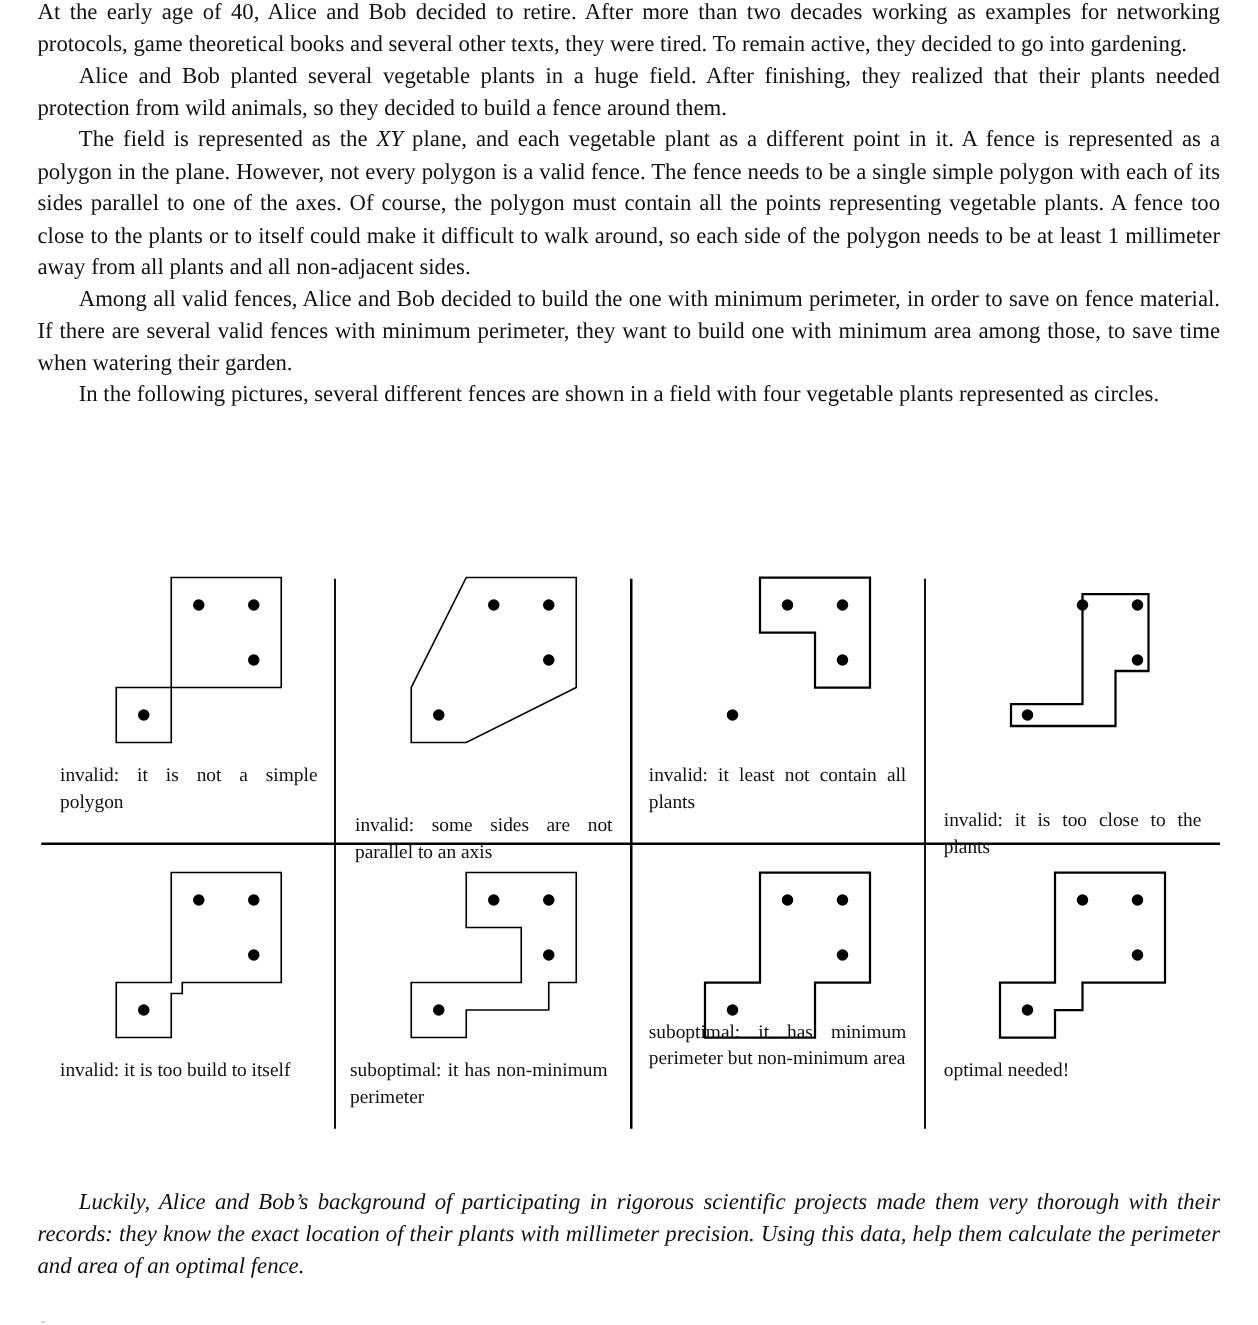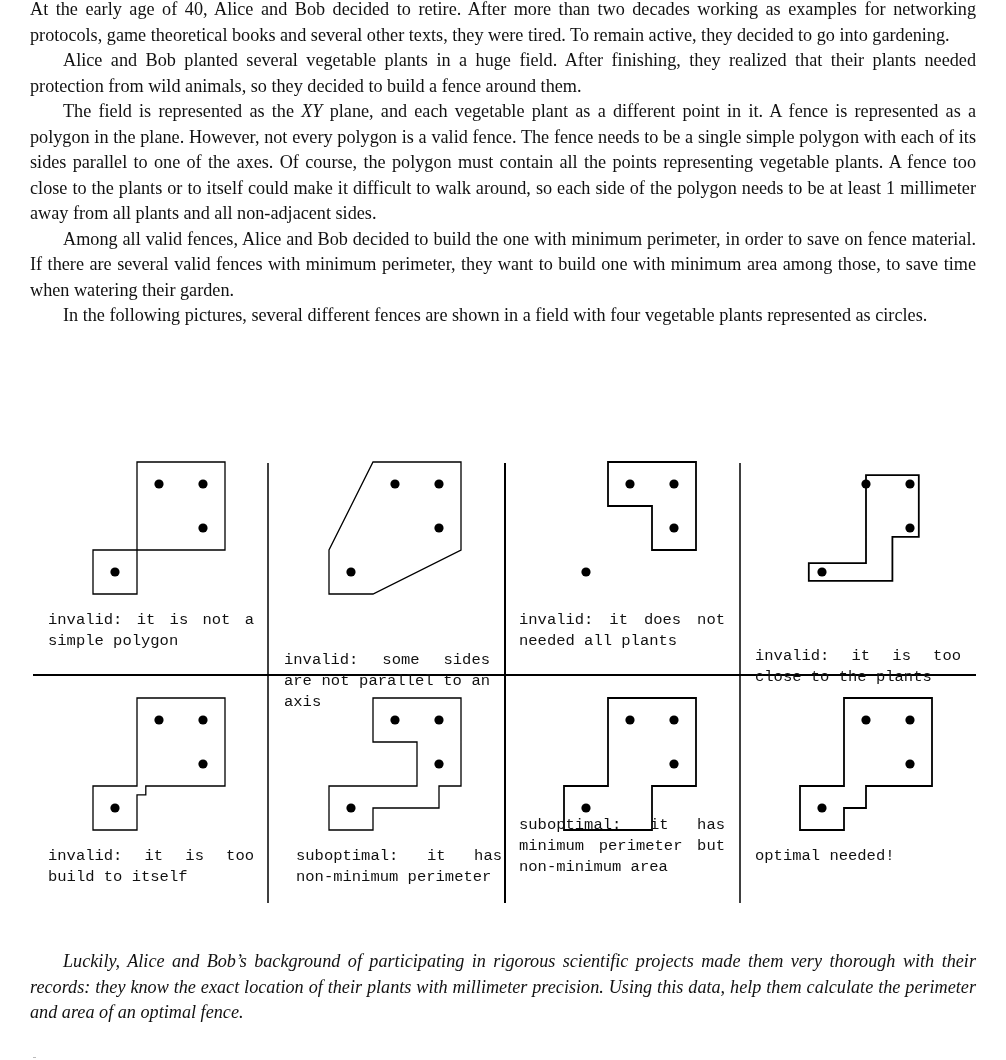--- a/index.html
+++ b/index.html
@@ -6,21 +6,21 @@
   body { width:1006px; height:1060px; position:relative; overflow:hidden; color:#111;
          font-family:"DejaVu Serif","Liberation Serif",serif; }
   .para { position:absolute; left:30px; width:946px; font-size:18.2px; line-height:25.5px;
           text-align:justify; font-family:"Liberation Serif","DejaVu Serif",serif; margin:0; }
   .para .indent { display:inline-block; width:33px; }
   .para i { }
   #p-intro { top:-3px; }
   #p-final { top:949px;font-style:italic; }
   #figure { position:absolute; left:0; top:0; width:1006px; height:1060px; }
   .caption { position:absolute; width:206px; font-size:15.5px; line-height:21px;
-             text-align:justify; font-family:Liberation Mono, monospace; margin:0; }
+             text-align:justify; font-family:Liberation Serif, serif; margin:0; }
   .footer-mark { position:absolute; left:33px; top:1057px; width:3px; height:1px; background:#bbb; }
 </style>
 </head>
 <body>
 
 <p class="para" id="p-intro"><span>At the early age of 40, Alice and Bob decided to retire.  After more than two decades working as examples for networking protocols, game theoretical books and several other texts, they were tired. To remain active, they decided to go into gardening.</span><br><span class="indent"></span><span>Alice and Bob planted several vegetable plants in a huge field. After finishing, they realized that their plants needed protection from wild animals, so they decided to build a fence around them.</span><br><span class="indent"></span><span>The field is represented as the </span><i>XY</i><span> plane, and each vegetable plant as a different point in it. A fence is represented as a polygon in the plane. However, not every polygon is a valid fence. The fence needs to be a single simple polygon with each of its sides parallel to one of the axes. Of course, the polygon must contain all the points representing vegetable plants. A fence too close to the plants or to itself could make it difficult to walk around, so each side of the polygon needs to be at least 1 millimeter away from all plants and all non-adjacent sides.</span><br><span class="indent"></span><span>Among all valid fences, Alice and Bob decided to build the one with minimum perimeter, in order to save on fence material. If there are several valid fences with minimum perimeter, they want to build one with minimum area among those, to save time when watering their garden.</span><br><span class="indent"></span><span>In the following pictures, several different fences are shown in a field with four vegetable plants represented as circles.</span></p>
 
 <svg id="figure" xmlns="http://www.w3.org/2000/svg" width="1006" height="1060">
   <g id="grid-lines">
       <line x1="33" y1="675" x2="976" y2="675" stroke="#000" stroke-width="2"></line>
@@ -84,23 +84,23 @@
         <circle cx="910" cy="720" r="4.6" fill="#000"></circle>
         <circle cx="910" cy="764" r="4.6" fill="#000"></circle>
         <circle cx="822" cy="808" r="4.6" fill="#000"></circle>
       </g>
     </g>
 </svg>
 
 <div id="captions">
     <p class="caption" style="left: 48px; top: 610px;">invalid:  it is not a simple polygon</p>
     <p class="caption" style="left: 284px; top: 610px; margin-top: 40px;">invalid: some sides are not parallel to an axis</p>
-    <p class="caption" style="left: 519px; top: 610px;">invalid: it does not needed all plants</p>
+    <p class="caption" style="left: 519px; top: 610px;">invalid: it least not contain all plants</p>
     <p class="caption" style="left: 755px; top: 646px;">invalid:  it is too close to the plants</p>
     <p class="caption" style="left: 48px; top: 846px;">invalid:  it is too build to itself</p>
-    <p class="caption" style="left: 296px; top: 846px;">suboptimal:  it has non-minimum perimeter</p>
+    <p class="caption" style="left: 280px; top: 846px;">suboptimal:  it has non-minimum perimeter</p>
     <p class="caption" style="left: 519px; top: 815px;">suboptimal:  it has minimum perimeter but non-minimum area</p>
     <p class="caption" style="left: 755px; top: 846px;">optimal needed!</p>
   </div>
 
 <p class="para" id="p-final"><span class="indent"></span><span>Luckily, Alice and Bob’s background of participating in rigorous scientific projects made them very thorough with their records: they know the exact location of their plants with millimeter precision. Using this data, help them calculate the perimeter and area of an optimal fence.</span></p>
 
 <div class="footer-mark"></div>
 
 </body></html>

